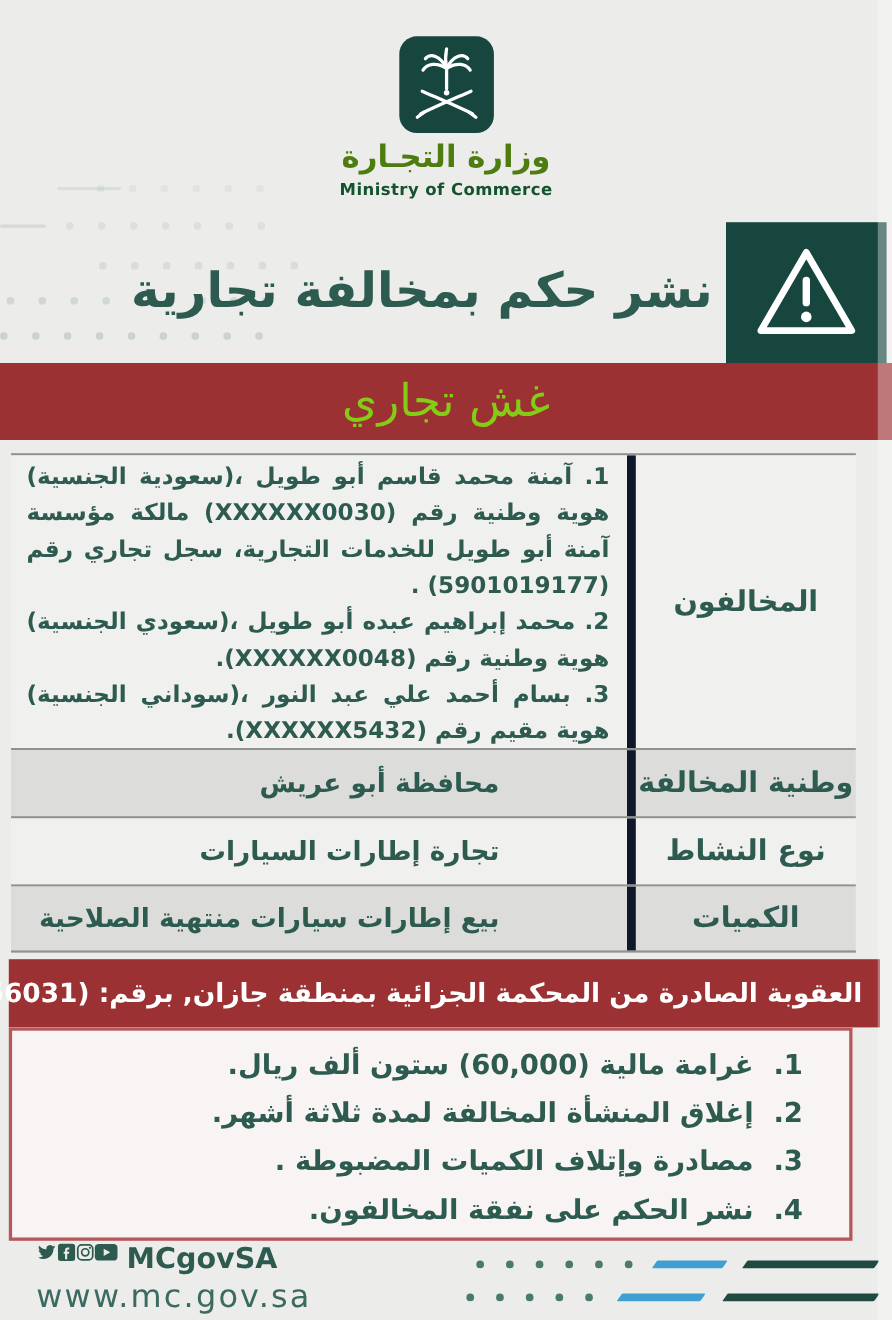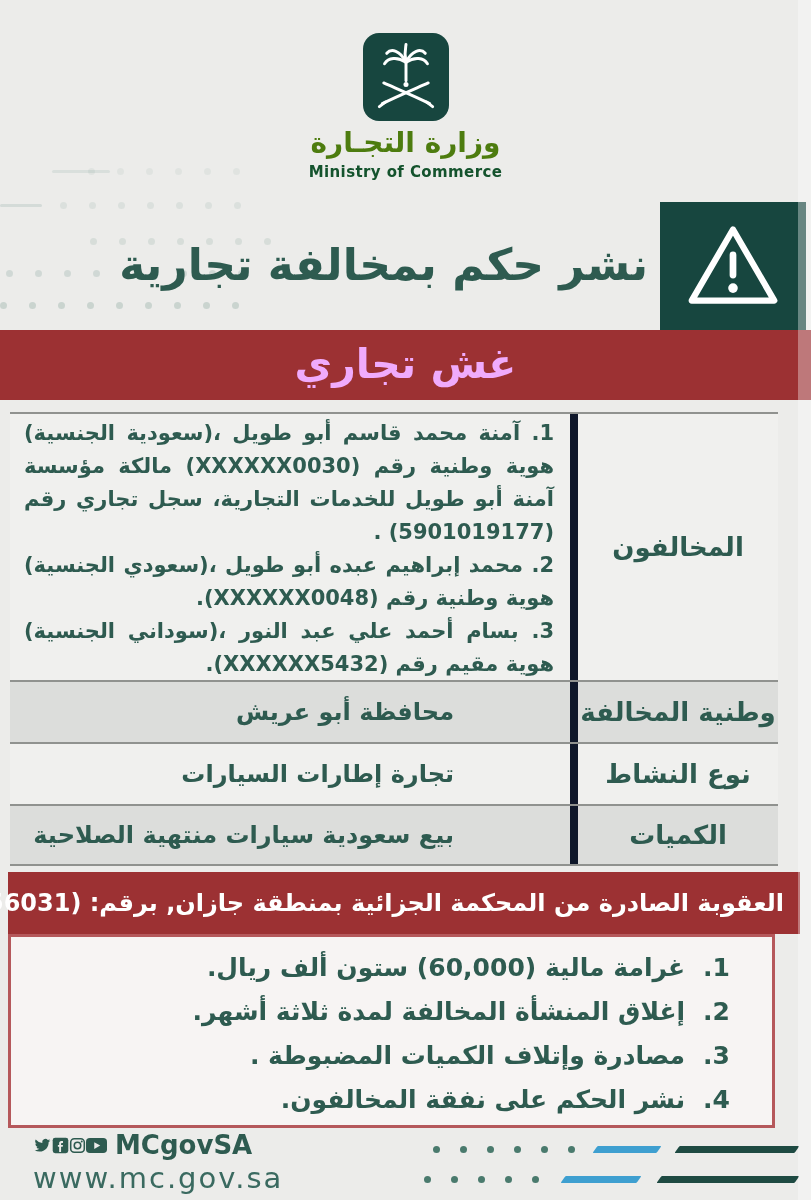--- a/index.html
+++ b/index.html
@@ -19,21 +19,21 @@
   .brand-en{position:absolute;top:163px;left:0;right:0;text-align:center;
             font-size:15px;font-weight:bold;color:#14532d;letter-spacing:.4px;direction:ltr;}
   
   .title-band{position:absolute;top:200px;left:0;right:0;height:130px;padding-left:48px;}
   .warn-box{position:absolute;top:2px;right:5px;width:146px;height:128px;background:#17463F;
             display:flex;align-items:center;justify-content:center;}
   .main-title{position:absolute;top:0;right:163px;height:130px;line-height:130px;
               font-size:44px;font-weight:bold;color:#2E5B50;white-space:nowrap;}
   
   .red-banner{position:absolute;top:330px;left:0;right:0;height:70px;background:#9C3133;
-              color:#f0abfc;font-size:41px;font-weight:bold;text-align:center;line-height:68px;}
+              color:#84cc16;font-size:41px;font-weight:normal;text-align:center;line-height:68px;}
   
   .vtable{position:absolute;top:412px;right:33px;left:10px;border-top:2px solid #90928F;}
   .vrow{display:flex;border-bottom:2px solid #90928F;box-sizing:border-box;}
   .vrow .lbl{width:200px;flex:0 0 200px;border-left:8px solid #0f172a;display:flex;
              align-items:center;justify-content:center;font-size:26px;font-weight:bold;text-align:right;}
   .vrow .val{flex:1;box-sizing:border-box;}
   .row-light{background:#F0F0EE;}
   .row-dark{background:#DCDDDB;}
   .violators{height:268px;}
   .violators .val{padding:6px 16px 2px 14px;display:flex;flex-direction:column;
@@ -47,21 +47,21 @@
   
   .penalty-header{position:absolute;top:872px;right:11px;left:8px;height:62px;background:#9C3133;
                   color:#fff;font-size:24px;font-weight:bold;line-height:62px;
                   padding-right:16px;box-sizing:border-box;white-space:nowrap;}
   .penalty-box{position:absolute;top:934px;right:36px;left:8px;height:194px;background:#F7F4F3;
                border:3px solid #B5585B;box-sizing:border-box;padding:16px 42px 0 10px;}
   .p-item{display:flex;align-items:baseline;font-size:25px;font-weight:bold;height:44px;}
   .p-item .p-num{margin-left:18px;}
   
   .footer-left{position:absolute;top:1130px;left:33px;direction:ltr;color:#2E5B50;}
-  .social-line{display:flex;align-items:center;gap:0;}
+  .social-line{display:flex;gap:0;}
   .social-line svg{display:block;}
   .handle{font-size:26px;font-weight:bold;margin-left:8px;}
   .site{font-size:29px;letter-spacing:2px;margin-top:1px;color:#3A6A60;}
   .fdeco{position:absolute;right:14px;display:flex;align-items:center;direction:ltr;}
   .fdeco i{width:7px;height:7px;border-radius:50%;background:#4A7A6D;display:block;margin-right:20px;}
   .bar{height:7px;transform:skewX(-35deg);border-radius:1px;}
   .bar-blue{background:#3E9FD0;}
   .bar-green{background:#1E4A42;}
   .edge-strip{position:absolute;top:0;bottom:0;right:0;width:13px;
               background:rgba(255,255,255,.35);z-index:60;pointer-events:none;}
@@ -169,21 +169,21 @@
     <div class="vrow small row-dark">
       <div class="lbl">وطنية المخالفة</div>
       <div class="val">محافظة أبو عريش</div>
     </div>
     <div class="vrow small row-light">
       <div class="lbl">نوع النشاط</div>
       <div class="val">تجارة إطارات السيارات</div>
     </div>
     <div class="vrow small last row-dark">
       <div class="lbl">الكميات</div>
-      <div class="val">بيع سعودية سيارات منتهية الصلاحية</div>
+      <div class="val">بيع إطارات سيارات منتهية الصلاحية</div>
     </div>
   </div>
 
   <div class="penalty-header">العقوبة الصادرة من المحكمة الجزائية بمنطقة جازان, برقم: (421656031)</div>
   <div class="penalty-box">
     <div class="p-item">
       <span class="p-num">1.</span>
       <span>غرامة مالية (60,000) ستون ألف ريال.</span>
     </div>
     <div class="p-item">

